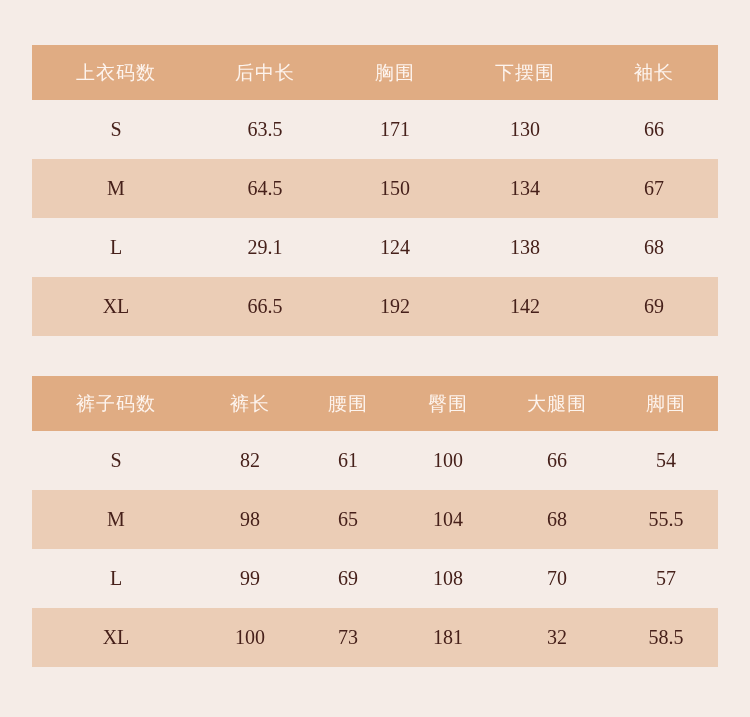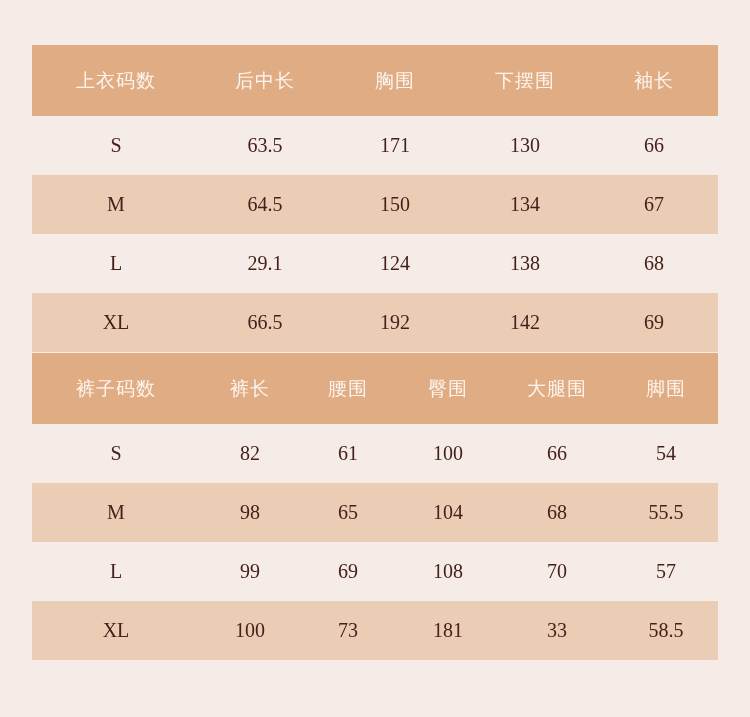--- a/index.html
+++ b/index.html
@@ -22,30 +22,30 @@
     box-sizing: border-box;
   }
   .size-table {
     position: absolute;
     left: 32px;
     width: 686px;
     border-collapse: collapse;
     table-layout: fixed;
   }
   #table-top { top: 45px; }
-  #table-bottom { top: 353px; }
+  #table-bottom { top: 376px; }
 
   .size-table thead th {
     background: #e0ac83;
     color: #fdf4ee;
     font-weight: normal;
     font-size: 19px;
     height: 55px;
     line-height: 55px;
-    padding: 8px;
+    padding: 0;
     text-align: center;
     letter-spacing: 1px;
     white-space: nowrap;
   }
   .size-table tbody td {
     height: 59px;
     line-height: 59px;
     padding: 0;
     text-align: center;
     font-size: 20px;
@@ -167,19 +167,19 @@
         <td>69</td>
         <td>108</td>
         <td>70</td>
         <td>57</td>
       </tr>
       <tr class="shade">
         <td>XL</td>
         <td>100</td>
         <td>73</td>
         <td>181</td>
-        <td>33</td>
+        <td>32</td>
         <td>58.5</td>
       </tr>
     </tbody>
   </table>
 
 </div>
 
 </body></html>

